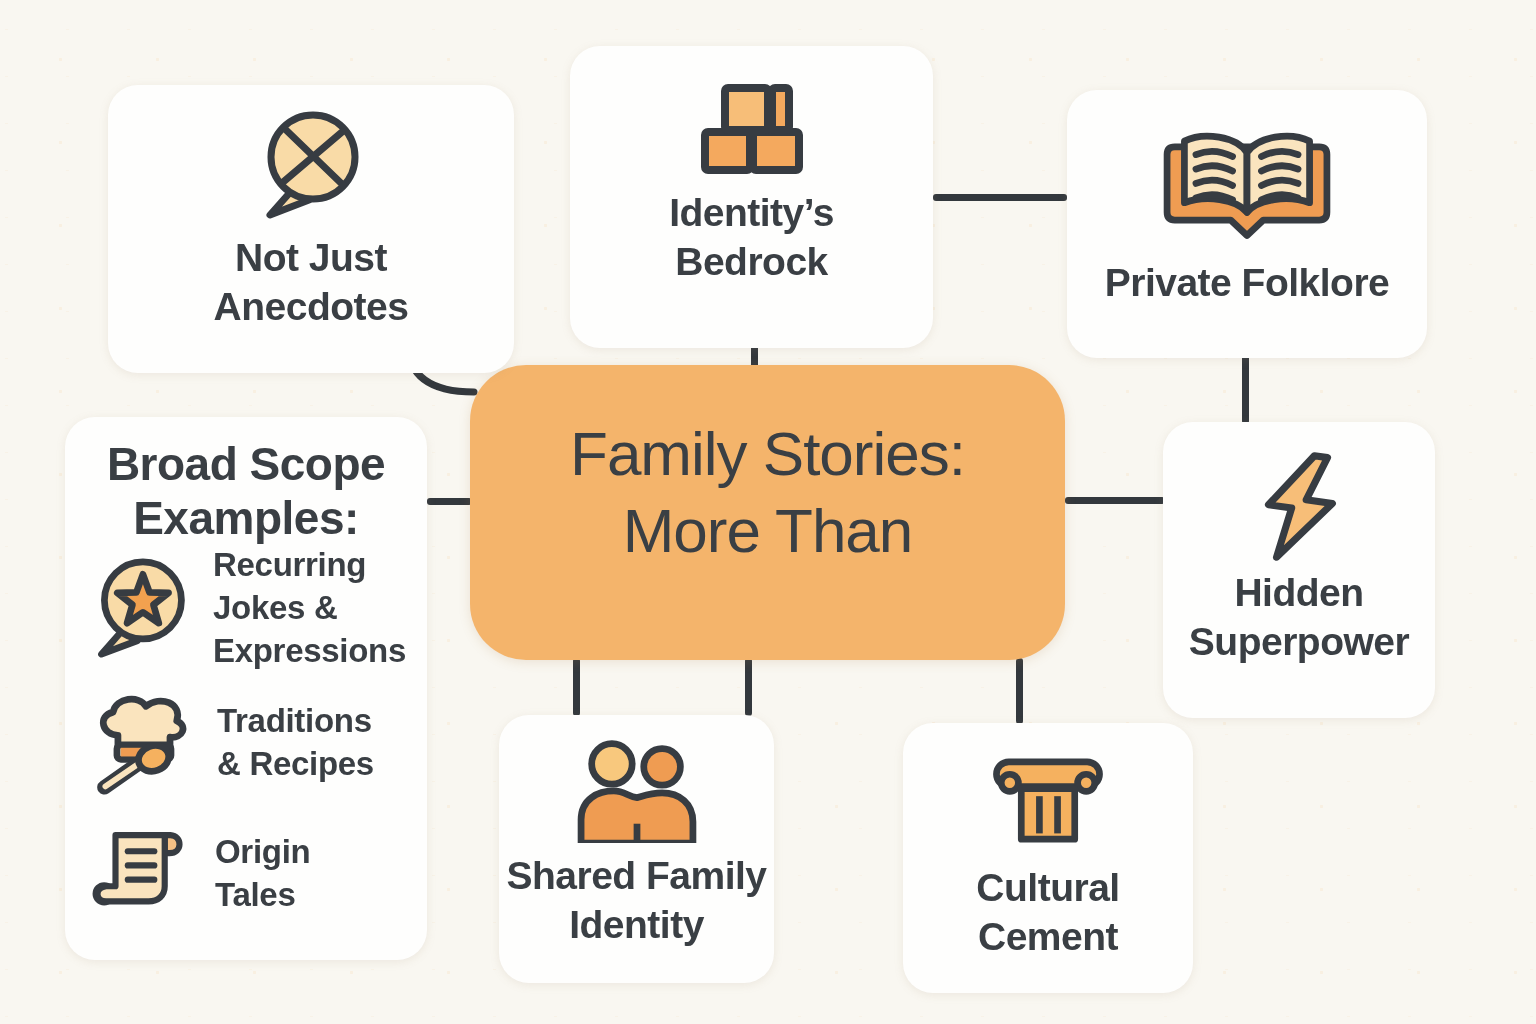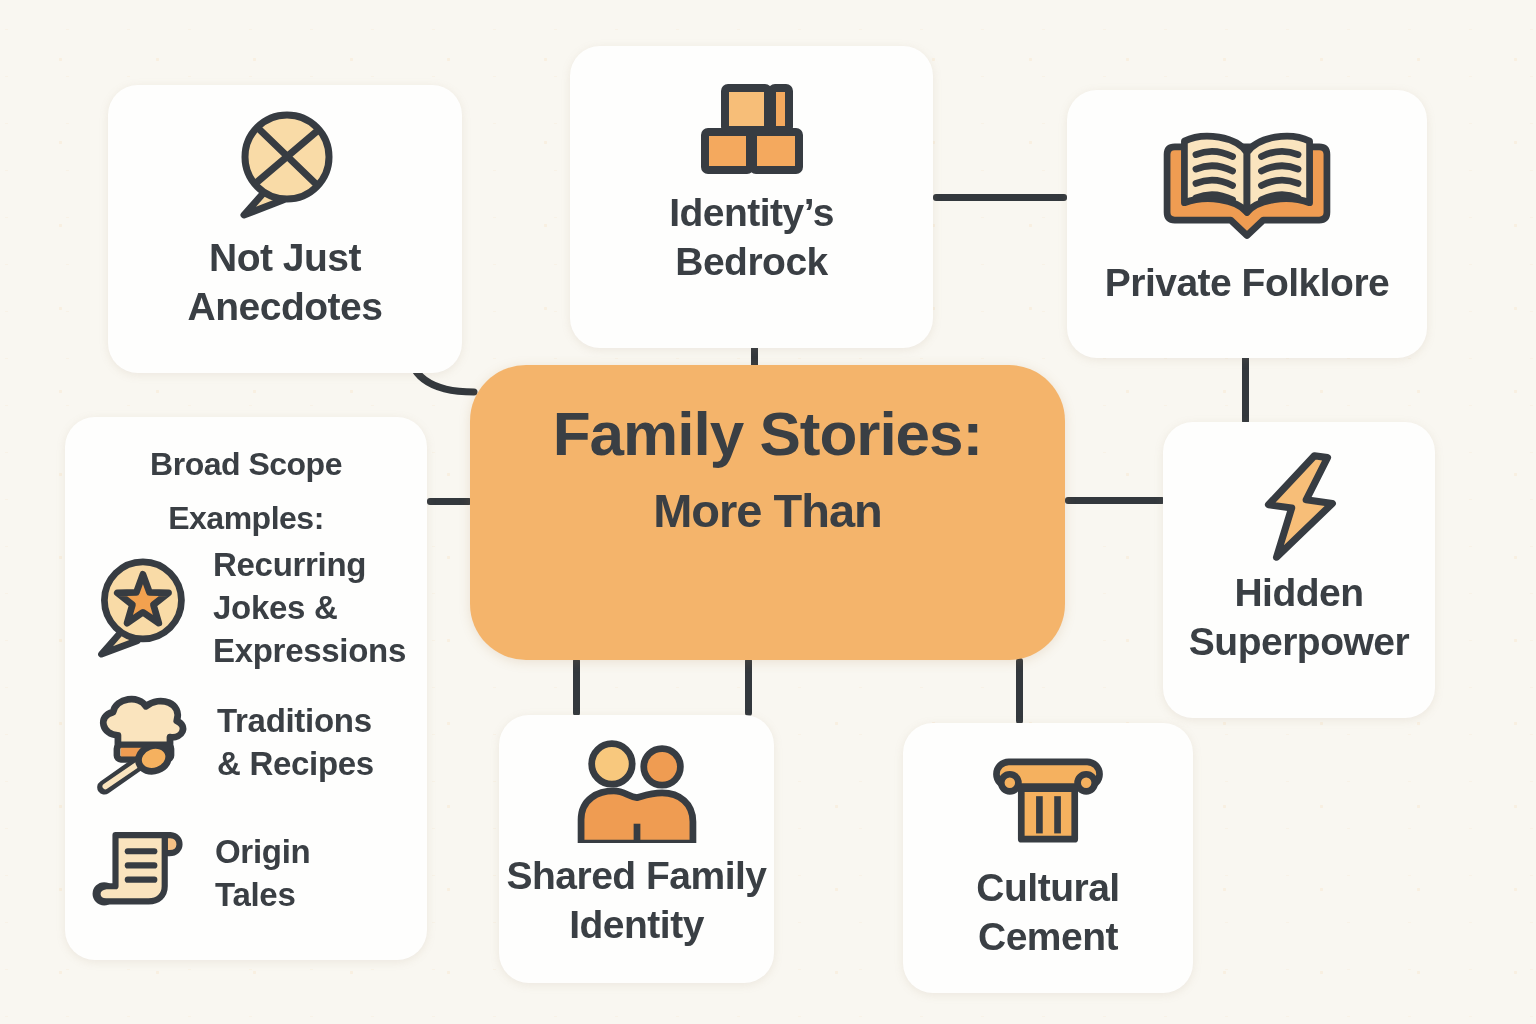--- a/index.html
+++ b/index.html
@@ -25,39 +25,39 @@
     box-shadow:0 2px 10px rgba(160,140,110,.14);
     display:flex; flex-direction:column; align-items:center;
   }
   .node-label{
     font-weight:700; font-size:39px; line-height:49px; letter-spacing:-0.5px;
     color:var(--text); text-align:center; white-space:pre-line;
   }
   .conn{position:absolute; background:var(--connector); border-radius:3px;}
   .curve{position:absolute; left:398px; top:337px;}
 
-  #card-notjust   {left:108px; top:85px;  width:354px; height:266px; padding-top:22px; gap:8px;}
+  #card-notjust   {left:108px; top:85px;  width:406px; height:266px; padding-top:22px; gap:8px;}
   #card-bedrock   {left:570px; top:46px;  width:363px; height:272px; padding-top:30px; gap:10px;}
   #card-folklore  {left:1067px;top:90px;  width:360px; height:240px; padding-top:28px; gap:10px;}
   #card-superpower{left:1163px;top:422px; width:272px; height:272px; padding-top:24px; }
   #card-shared    {left:499px; top:715px; width:275px; height:248px; padding-top:20px; gap:8px;}
   #card-cement    {left:903px; top:723px; width:290px; height:240px; padding-top:30px; gap:16px;}
 
   #center-box{
     position:absolute; left:470px; top:365px; width:595px; height:295px;
     background:var(--center-fill); border-radius:56px;
     box-shadow:0 2px 12px rgba(170,130,70,.18);
   }
-  .center-text{padding-top:28px; text-align:center; font-weight:700; letter-spacing:-1px; color:var(--text);}
+  .center-text{padding-top:48px; text-align:center; font-weight:400; letter-spacing:-1px; color:var(--text);}
   .center-l1{font-size:62px; line-height:82px;}
-  .center-l2{font-size:47px; line-height:71px;}
+  .center-l2{font-size:62px; line-height:71px;}
 
   #card-examples{left:65px; top:417px; width:362px; height:543px; display:block;}
   .ex-heading{
-    margin-top:20px; text-align:center; font-weight:700; font-size:32px; line-height:54px;
+    margin-top:20px; text-align:center; font-weight:700; font-size:46px; line-height:54px;
     letter-spacing:-0.5px; color:var(--text); white-space:pre-line;
   }
   .ex-row{position:absolute; left:24px; display:flex; align-items:center; gap:20px;}
   #row-jokes{top:126px;} #row-traditions{top:268px;} #row-origin{top:408px;}
   .ex-label{font-weight:700; font-size:33px; line-height:43px; color:var(--text); white-space:pre-line; letter-spacing:-0.3px;}
 
   
   .c-bedrock-center {left:751px; top:328px; width:7px;  height:40px;}
   .c-bedrock-folk   {left:933px; top:194px; width:134px;height:7px;}
   .c-folk-super     {left:1242px;top:320px; width:7px;  height:104px;}

